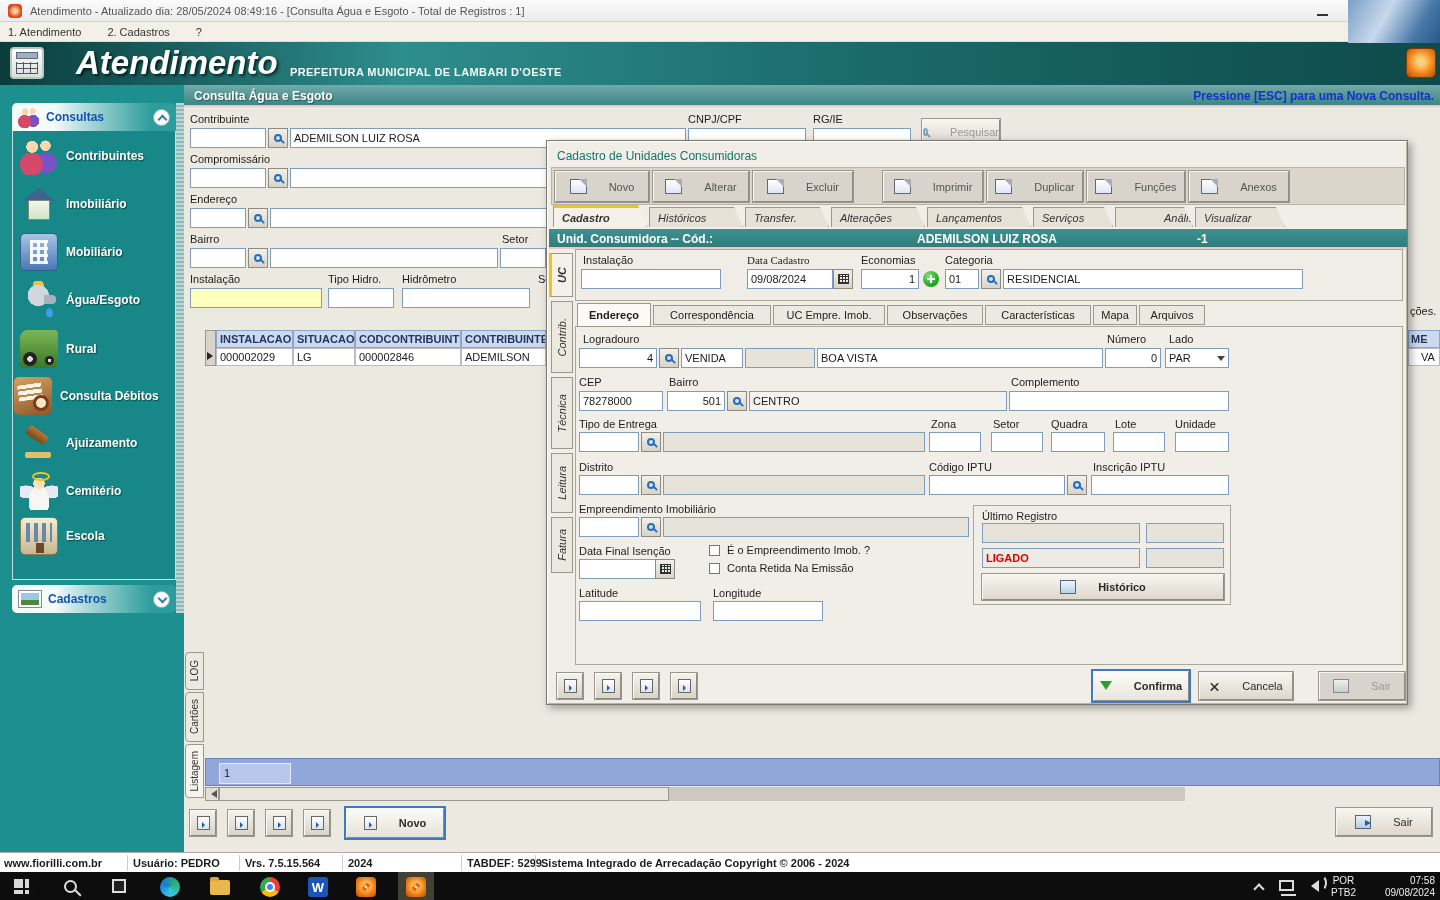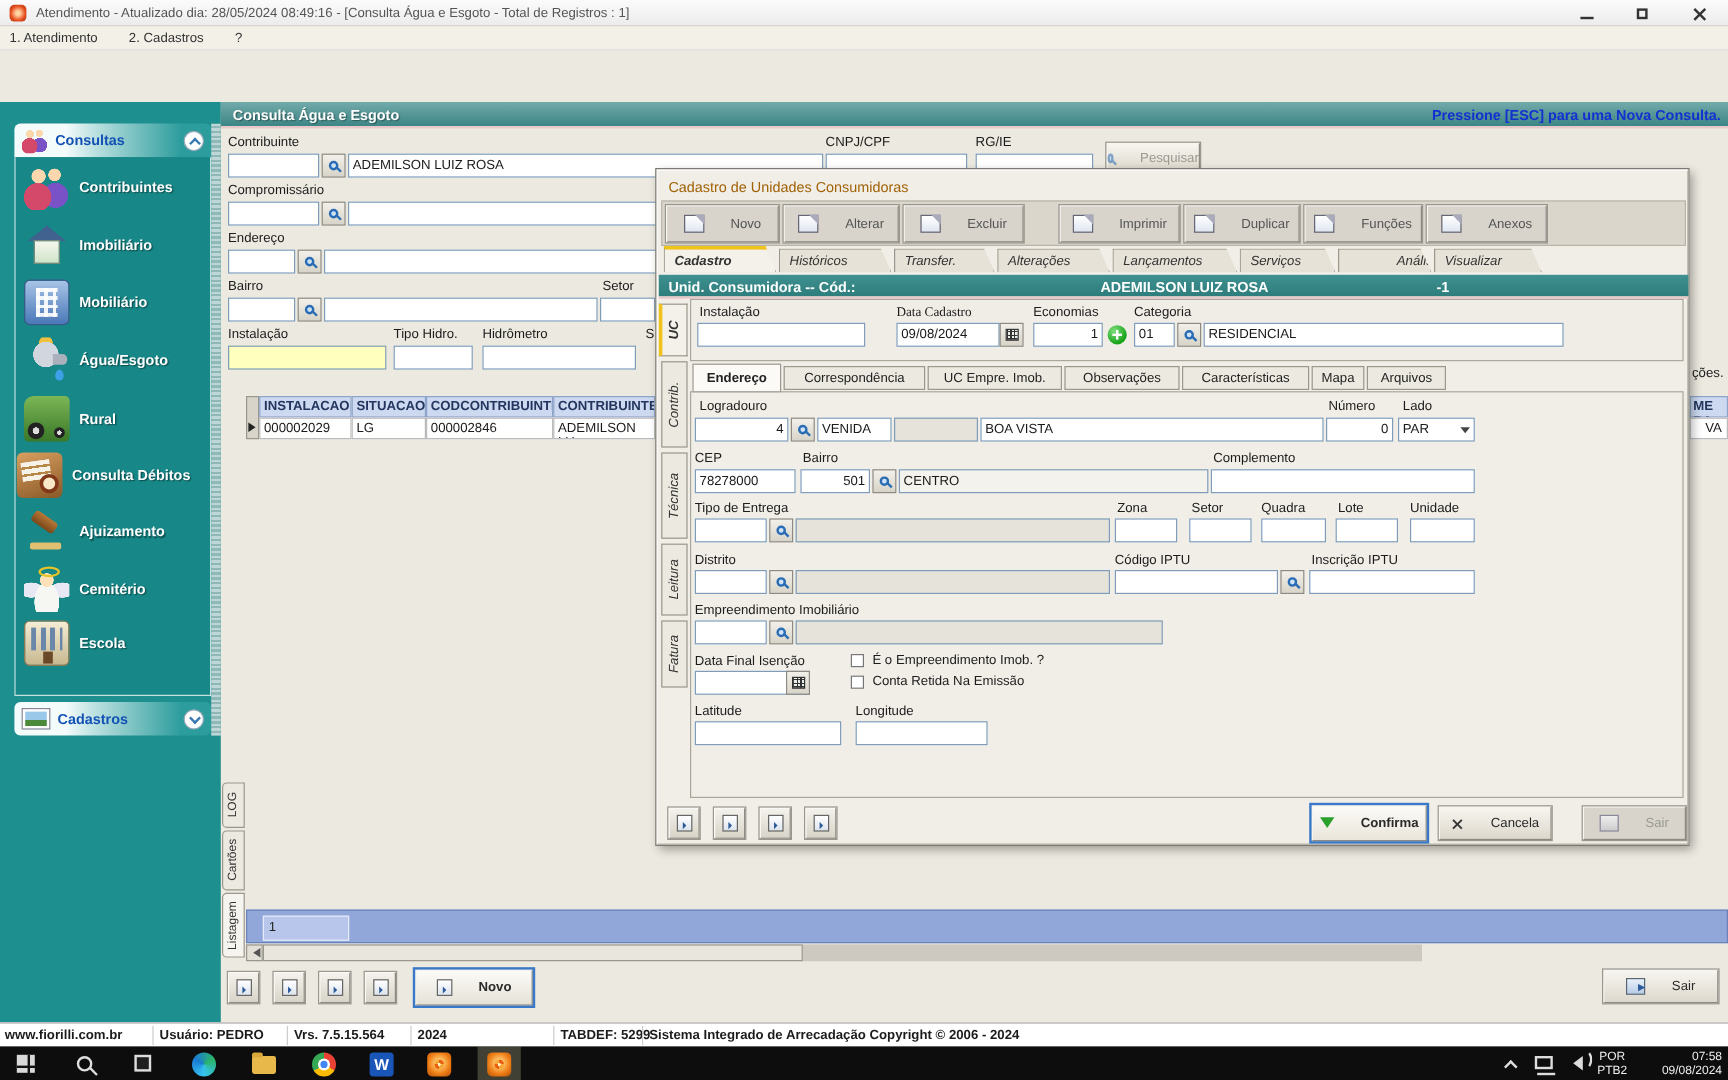--- a/index.html
+++ b/index.html
@@ -149,20 +149,30 @@
         <div class="x1"></div>
       </div>
   </div>
 
   <div class="abs" style="left:0;top:22px;width:1440px;height:20px;background:#f3f0e8;border-bottom:1px solid #ddd;display:flex;align-items:center;gap:26px;padding-left:8px;">
     <span style="color:#333;">1. Atendimento</span>
     <span style="color:#333;">2. Cadastros</span>
     <span style="color:#333;">?</span>
   </div>
 
+  <div class="abs" style="left:0;top:42px;width:1440px;height:43px;background:linear-gradient(90deg,#0b3c3c,#2e8d8d 28%,#1b6a6a 60%,#0e4a4a);">
+    <div class="abs" style="left:10px;top:5px;width:34px;height:32px;background:linear-gradient(#ffffff,#d8e0d8);border:2px solid #b8c8c0;border-radius:4px;">
+      <div class="abs" style="left:4px;top:3px;right:4px;height:7px;background:#9ab0c8;border:1px solid #667;"></div>
+      <div class="abs" style="left:4px;top:13px;right:4px;bottom:3px;background:repeating-linear-gradient(90deg,#556 0 1px,transparent 1px 7px),repeating-linear-gradient(0deg,#556 0 1px,transparent 1px 5px);"></div>
+    </div>
+    <div class="abs" style="left:76px;top:2px;font-size:33px;font-weight:bold;font-style:italic;color:#fff;text-shadow:2px 2px 3px rgba(0,0,0,.65),0 0 2px #064;">Atendimento</div>
+    <div class="abs" style="left:290px;top:24px;font-size:11px;font-weight:bold;color:#f2f8f8;letter-spacing:.4px;">PREFEITURA MUNICIPAL DE LAMBARI D'OESTE</div>
+    <div class="abs" style="left:1348px;top:42px;width:92px;height:43px;background:linear-gradient(120deg,#7aa0c8,#c8d8ec 40%,#4878a8 75%,#2a5888);margin-top:-42px;top:0;position:absolute;"></div>
+    <div class="abs" style="left:1406px;top:6px;width:30px;height:30px;border-radius:5px;background:radial-gradient(circle at 50% 45%,#ffd27a 16%,#f08018 60%,#b04e08);border:1px solid #803808;"></div>
+  </div>
 
   <div id="sidebar">
     <div class="sb-hdr" style="top:18px;">
       <div class="icn i-people" style="width:22px;height:22px;"></div>
       <span class="t">Consultas</span>
       <div class="cir up"></div>
     </div>
     <div class="abs" style="left:12px;top:46px;width:164px;height:449px;background:#178787;border:1px solid rgba(255,255,255,.75);border-top:none;"></div>
 
     <div class="sb-item" style="top:48px;">
@@ -325,21 +335,21 @@
   </div>
   <div class="b3" style="left:1336px;top:808px;width:96px;height:28px;">
     <div style="width:16px;height:14px;background:linear-gradient(#e8f0fa,#b8cce6);border:1px solid #567;position:relative;">
       <div style="position:absolute;right:-4px;top:4px;border:3px solid transparent;border-left:6px solid #2a5a9a;"></div>
     </div>
     <span class="cap">Sair</span>
   </div>
 
   <div class="abs" style="left:546px;top:140px;width:862px;height:565px;background:#f1eee7;border:1px solid #7a7a72;
               box-shadow:inset 1px 1px 0 #fff,inset -1px -1px 0 #b8b4a8,3px 3px 8px rgba(0,0,0,.35);z-index:10;">
-    <div class="lb" style="left:10px;top:8px;font-size:12px;color:#a16207;">Cadastro de Unidades Consumidoras</div>
+    <div class="lb" style="left:10px;top:8px;font-size:12px;color:#0f766e;">Cadastro de Unidades Consumidoras</div>
 
     <div class="abs" style="left:4px;top:26px;width:854px;height:38px;background:#dad6cc;border:1px solid #b8b4a8;"></div>
     <div class="b3" style="left:8px;top:30px;width:94px;height:31px;background:#d8d4cb;">
       <div class="doc"></div>
         <span class="cap" style="color:#555;">Novo</span>
     </div>
     <div class="b3" style="left:106px;top:30px;width:96px;height:31px;background:#d8d4cb;">
       <div class="doc"></div>
         <span class="cap" style="color:#555;">Alterar</span>
     </div>
@@ -511,20 +521,31 @@
     <span class="lb" style="left:546px;top:320px;">Inscrição IPTU</span>
     <div class="f" style="left:544px;top:334px;width:138px;"></div>
 
     <span class="lb" style="left:32px;top:362px;">Empreendimento Imobiliário</span>
     <div class="f" style="left:32px;top:376px;width:60px;"></div>
     <div class="mg" style="left:94px;top:376px;">
         <div class="mgi"></div>
       </div>
     <div class="f gray" style="left:116px;top:376px;width:306px;"></div>
 
+    <div class="abs" style="left:426px;top:364px;width:258px;height:100px;background:#f1eee7;border:1px solid #aaa79c;">
+      <span class="lb" style="left:8px;top:4px;">Último Registro</span>
+      <div class="f gray" style="left:8px;top:17px;width:158px;"></div>
+      <div class="f gray" style="left:172px;top:17px;width:78px;"></div>
+      <div class="f" style="left:8px;top:42px;width:158px;background:#edebe4;color:#dd0000;font-weight:bold;">LIGADO</div>
+      <div class="f gray" style="left:172px;top:42px;width:78px;"></div>
+      <div class="b3" style="left:8px;top:68px;width:242px;height:26px;">
+        <div style="width:16px;height:14px;background:linear-gradient(#eef4fc,#bcd0e8);border:1px solid #567;"></div>
+        <span class="cap" style="font-weight:bold;">Histórico</span>
+      </div>
+    </div>
 
     <span class="lb" style="left:32px;top:404px;">Data Final Isenção</span>
     <div class="f" style="left:32px;top:418px;width:96px;"></div>
     <div class="cal" style="left:108px;top:418px;">
         <div class="cali"></div>
       </div>
     <div class="chk" style="left:162px;top:404px;"></div>
     <span class="lb" style="left:180px;top:403px;">É o Empreendimento Imob. ?</span>
     <div class="chk" style="left:162px;top:422px;"></div>
     <span class="lb" style="left:180px;top:421px;">Conta Retida Na Emissão</span>

